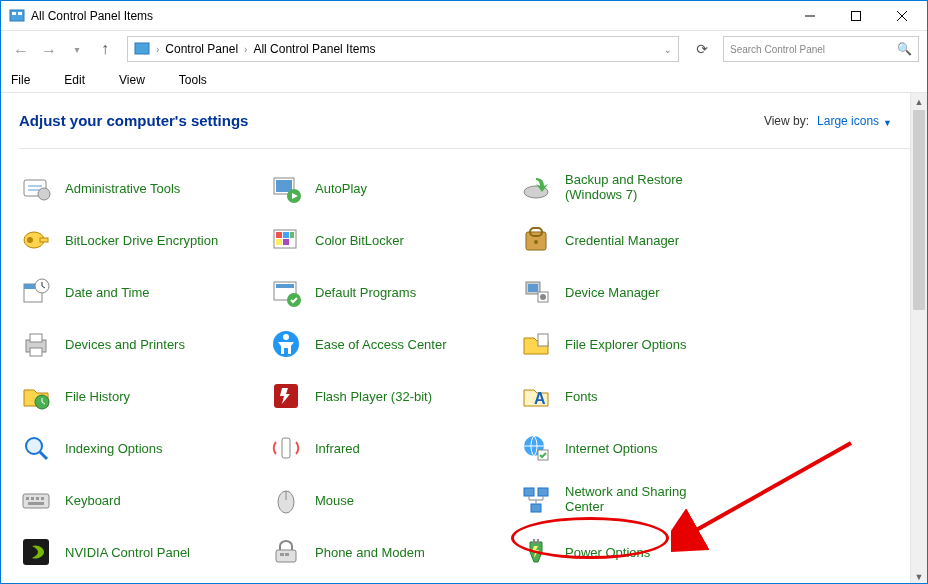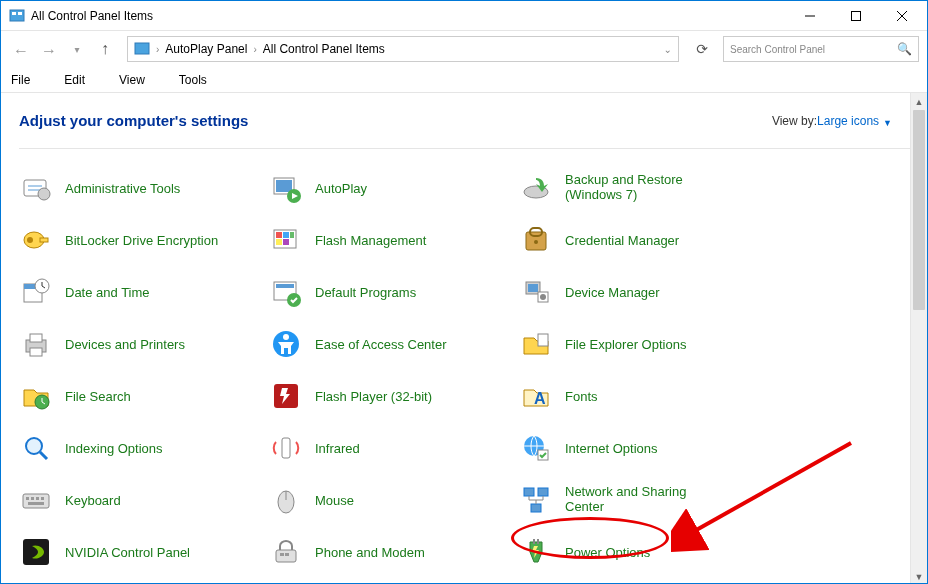--- a/index.html
+++ b/index.html
@@ -26,21 +26,21 @@
 .search input::placeholder { color:#888; }
 .search .mag { color:#888; font-size:12px; }
 
 .menu-row { height:26px; display:flex; align-items:center; padding: 0 10px; gap:34px; font-size:12px; border-bottom:1px solid #e5e5e5; }
 .menu-item { color:#000; }
 
 .body-area { position:relative; height: calc(584px - 30px - 36px - 26px); display:flex; }
 .content { flex:1; overflow:hidden; padding: 0 0 0 18px; }
 .header-strip { display:flex; align-items:center; height:56px; border-bottom:1px solid #e5e5e5; padding-right:18px; }
 #page-heading { color:#003399; font-size:15px; font-weight:700; }
-.view-by { margin-left:auto; font-size:12px; display:flex; align-items:center; }
+.view-by { margin-left:auto; font-size:12px; display:flex; align-items:center; gap:8px; }
 .view-by .lbl { color:#333; }
 .view-by .val { color:#0066cc; display:flex; align-items:flex-end; gap:4px; }
 .view-by .val .dd { font-size:9px; }
 
 .grid { display:grid; grid-template-columns: 250px 250px 1fr; row-gap: 18px; column-gap: 0; padding-top: 22px; padding-right: 28px; }
 .item { display:flex; align-items:center; gap:12px; }
 .item .ico { width:34px; height:34px; display:flex; align-items:center; justify-content:center; flex-shrink:0; }
 .item .lbl { color:#1a7a1a; font-size:13px; }
 .item .lbl.two { line-height:1.15; }
 
@@ -92,21 +92,21 @@
   <div class="nav-arrow small">▾</div>
   <div class="nav-arrow enabled">↑</div>
 
   <div class="breadcrumb">
     <span class="bc-icon">
       <svg width="16" height="16">
           <rect x="1" y="2" width="14" height="11" fill="#4aa3df" stroke="#2e7ab8"></rect>
         </svg>
     </span>
     <span class="chev">›</span>
-    <span class="bc-item">AutoPlay Panel</span>
+    <span class="bc-item">Control Panel</span>
     <span class="chev">›</span>
     <span class="bc-item">All Control Panel Items</span>
     <span class="bc-expand">⌄</span>
   </div>
 
   <div class="refresh">⟳</div>
 
   <div class="search">
     <input type="text" placeholder="Search Control Panel" style="">
     <span class="mag">🔍</span>
@@ -177,21 +177,21 @@
           <span class="ico">
             <svg width="32" height="32">
               <rect x="4" y="6" width="22" height="18" fill="#fff" stroke="#888"></rect>
               <rect x="6" y="8" width="6" height="6" fill="#ef5350"></rect>
               <rect x="13" y="8" width="6" height="6" fill="#42a5f5"></rect>
               <rect x="20" y="8" width="4" height="6" fill="#66bb6a"></rect>
               <rect x="6" y="15" width="6" height="6" fill="#ffee58"></rect>
               <rect x="13" y="15" width="6" height="6" fill="#ab47bc"></rect>
             </svg>
           </span>
-          <span class="lbl">Flash Management</span>
+          <span class="lbl">Color BitLocker</span>
         </div>
         <div class="item">
           <span class="ico">
             <svg width="32" height="32">
               <rect x="6" y="8" width="20" height="18" rx="2" fill="#d4a24a" stroke="#8b6914"></rect>
               <rect x="10" y="4" width="12" height="8" rx="4" fill="none" stroke="#8b6914" stroke-width="2"></rect>
               <circle cx="16" cy="18" r="2" fill="#8b6914"></circle>
             </svg>
           </span>
           <span class="lbl">Credential Manager</span>
@@ -259,21 +259,21 @@
           <span class="lbl">File Explorer Options</span>
         </div>
         <div class="item">
           <span class="ico">
             <svg width="32" height="32">
               <path d="M4 10h10l3 3h11v13H4z" fill="#ffd54f" stroke="#b8860b"></path>
               <circle cx="22" cy="22" r="7" fill="#4caf50" stroke="#2e7d32"></circle>
               <path d="M22 18v4l3 2" stroke="#fff" fill="none"></path>
             </svg>
           </span>
-          <span class="lbl">File Search</span>
+          <span class="lbl">File History</span>
         </div>
         <div class="item">
           <span class="ico">
             <svg width="32" height="32">
               <rect x="4" y="4" width="24" height="24" rx="3" fill="#b71c1c"></rect>
               <path d="M12 8h6l-2 6h4l-8 10 2-8h-4z" fill="#fff"></path>
             </svg>
           </span>
           <span class="lbl">Flash Player (32-bit)</span>
         </div>

